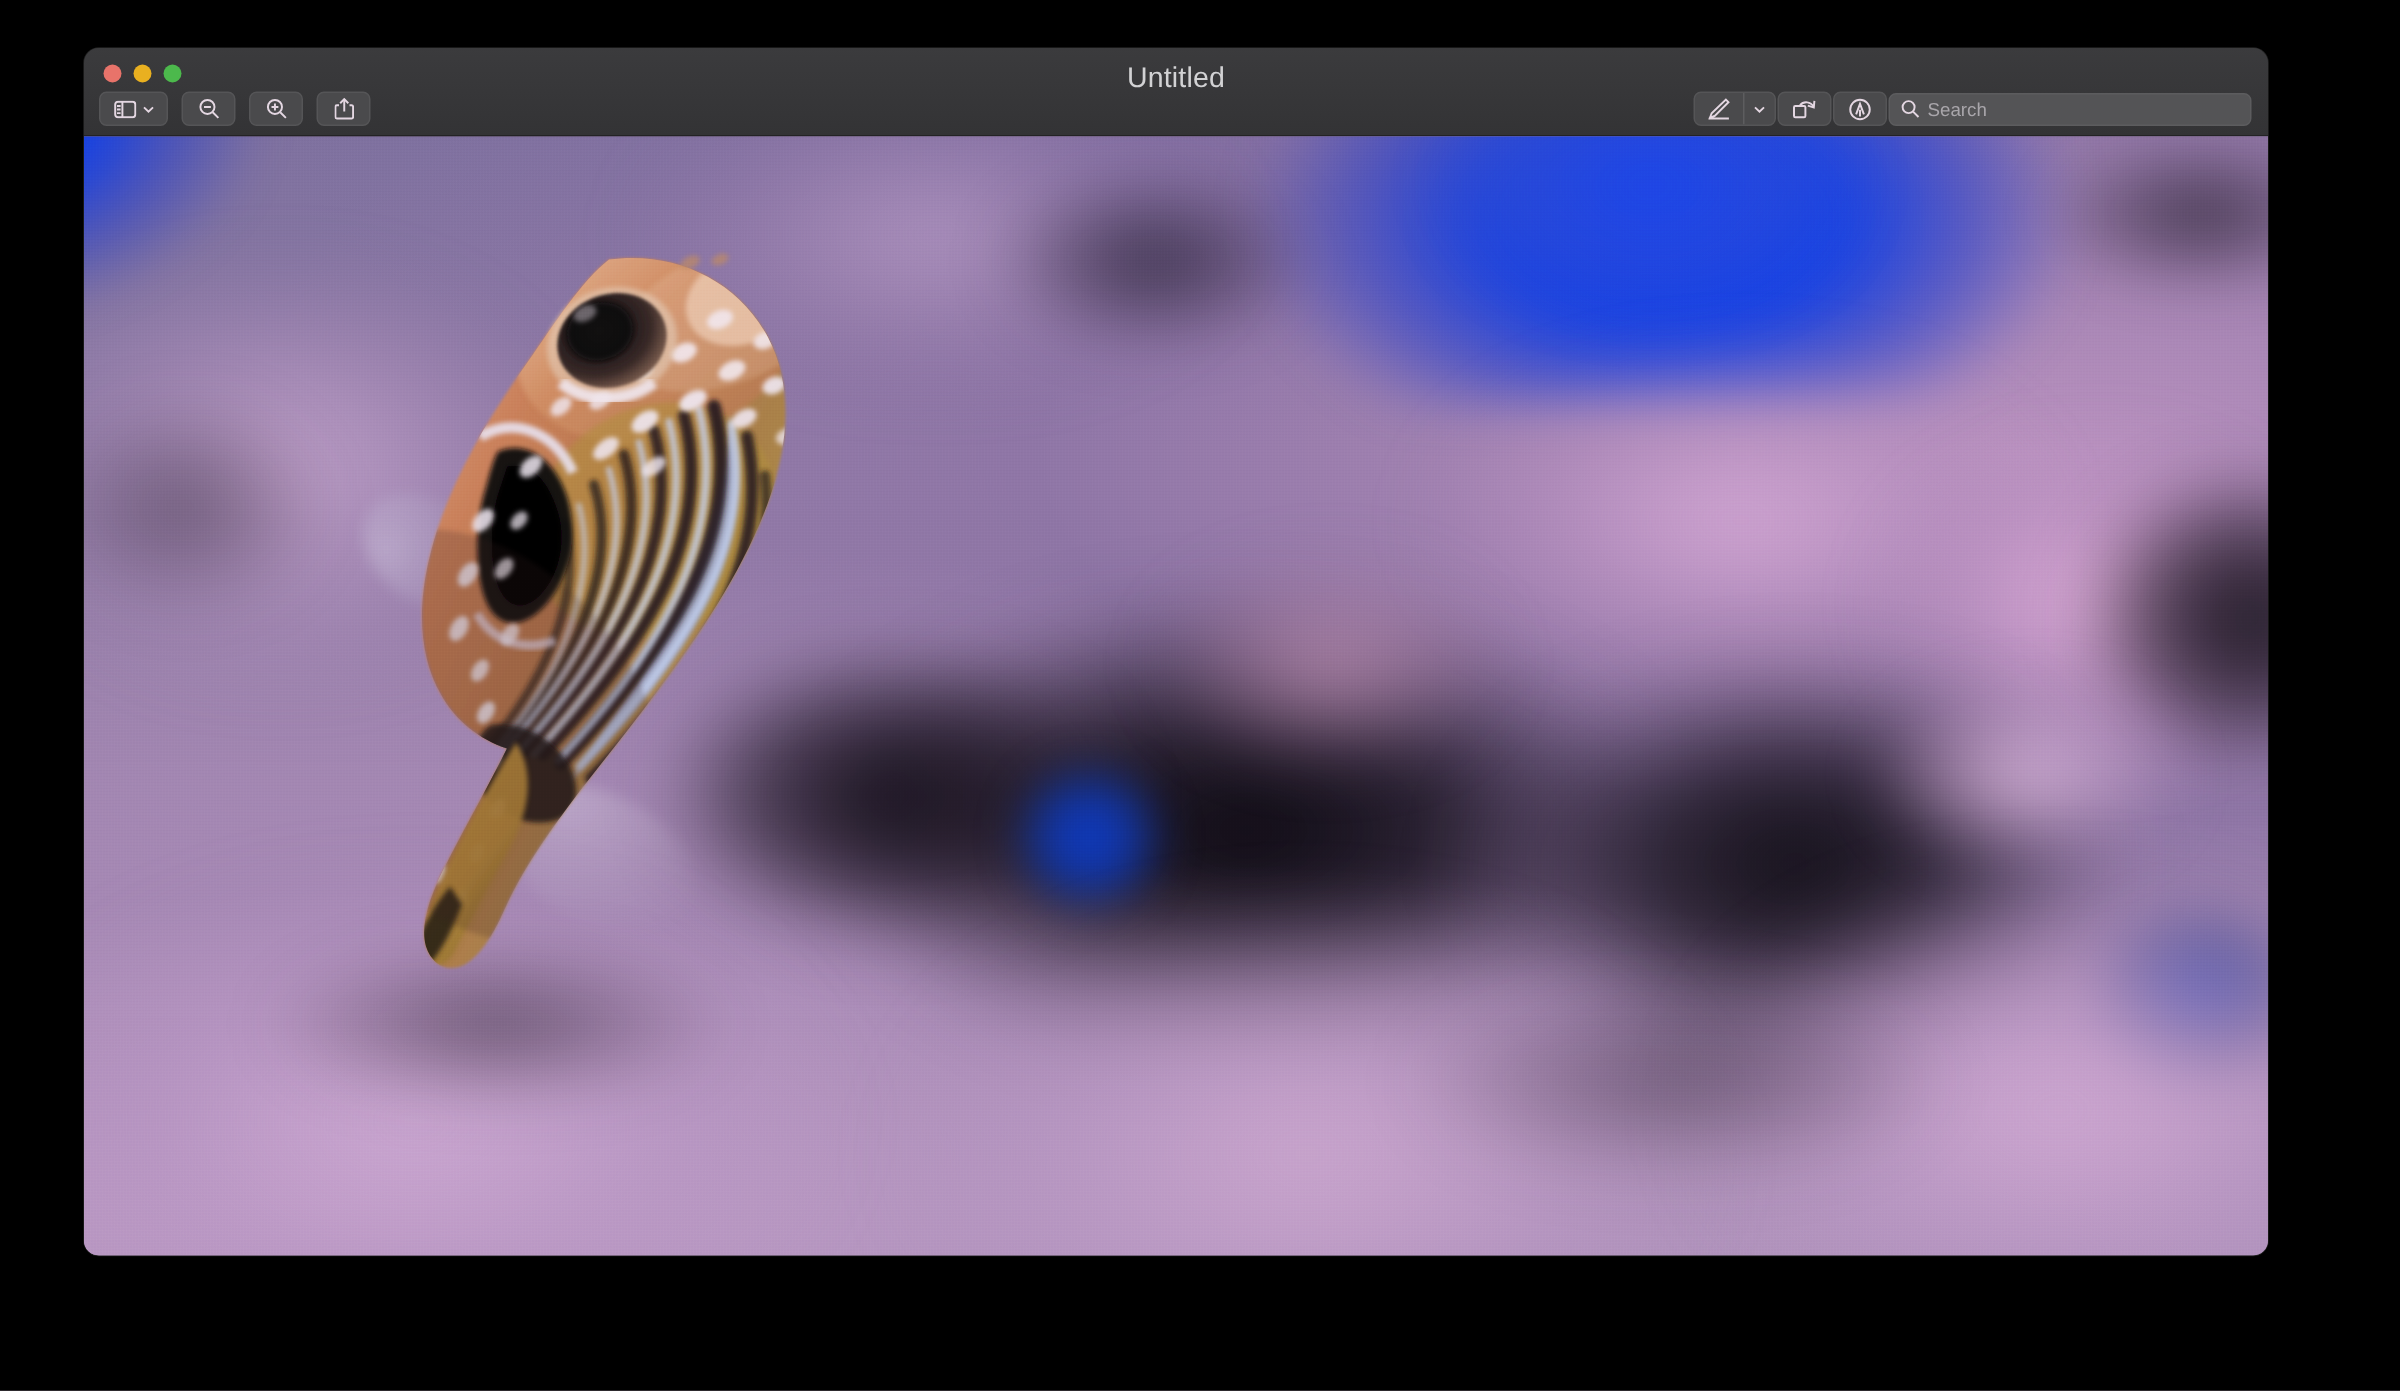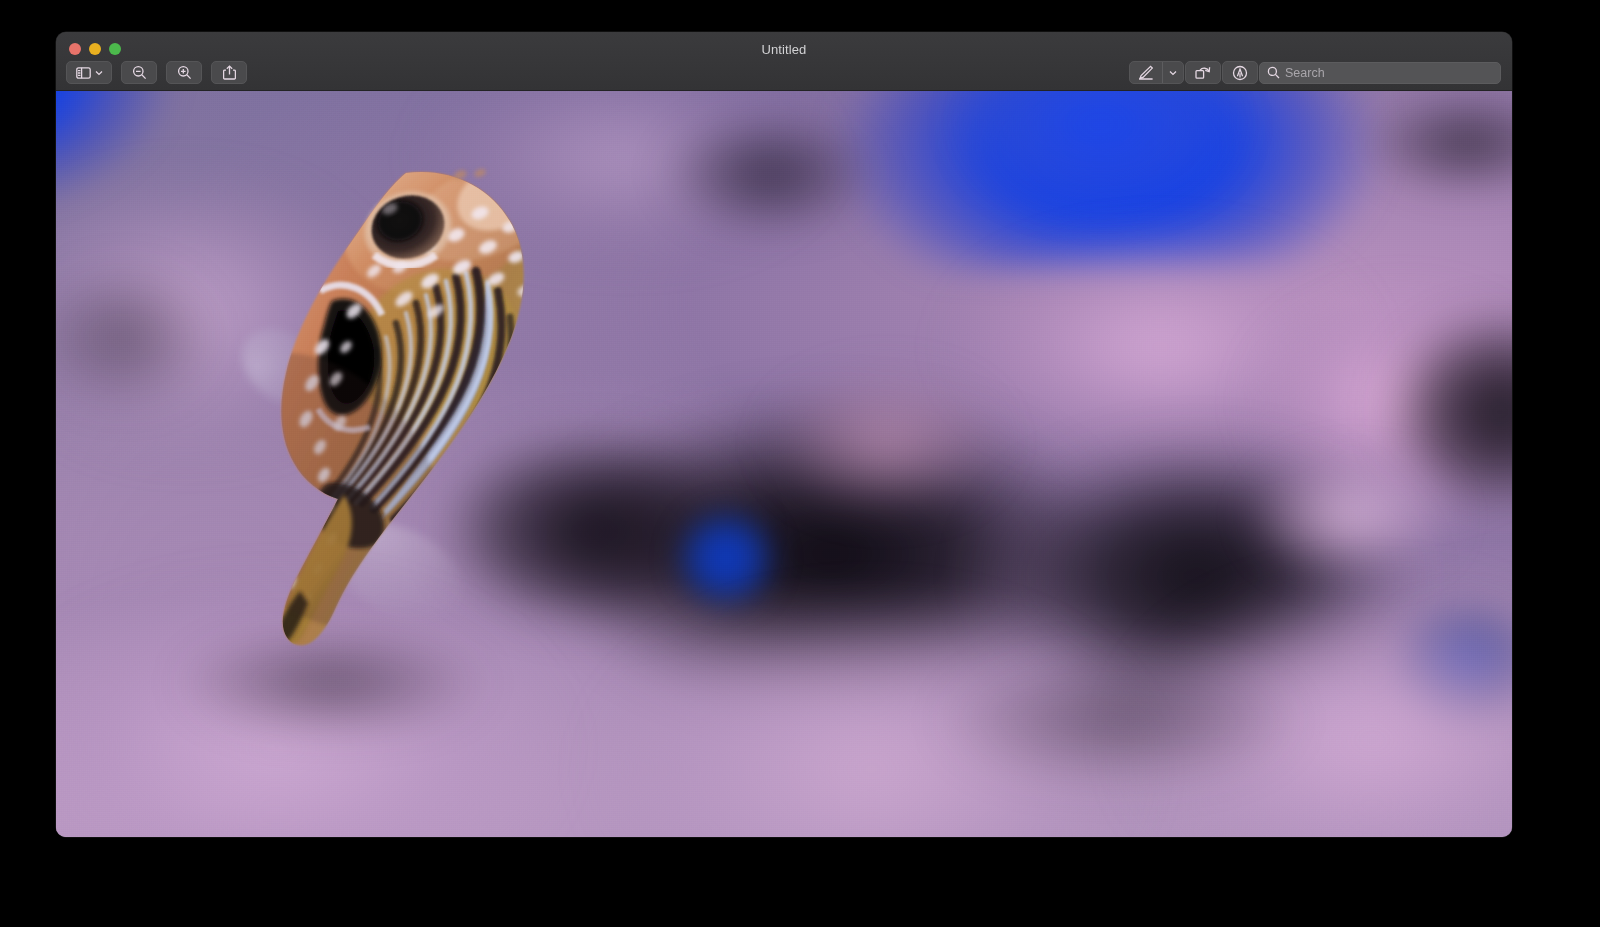--- a/index.html
+++ b/index.html
@@ -39,21 +39,21 @@
 
   .lights { position:absolute; left:13px; top:11px; display:flex; gap:8px; }
   .light { width:12px; height:12px; border-radius:50%; }
   .light.red    { background:#e8736a; }
   .light.yellow { background:#e9b020; }
   .light.green  { background:#4cb94c; }
 
   #window-title {
     position:absolute; left:0; right:0; top:10px;
     text-align:center;
-    font-size:13px;
+    font-size:19px;
     color:#d2d2d4;
     letter-spacing:0.1px;
   }
 
   
   .tb-left  { position:absolute; left:10px;  top:29px; display:flex; align-items:center; gap:9px; }
   .tb-right { position:absolute; right:11px; top:29px; display:flex; align-items:center; gap:1px; }
 
   .tb-btn {
     height:23px;

